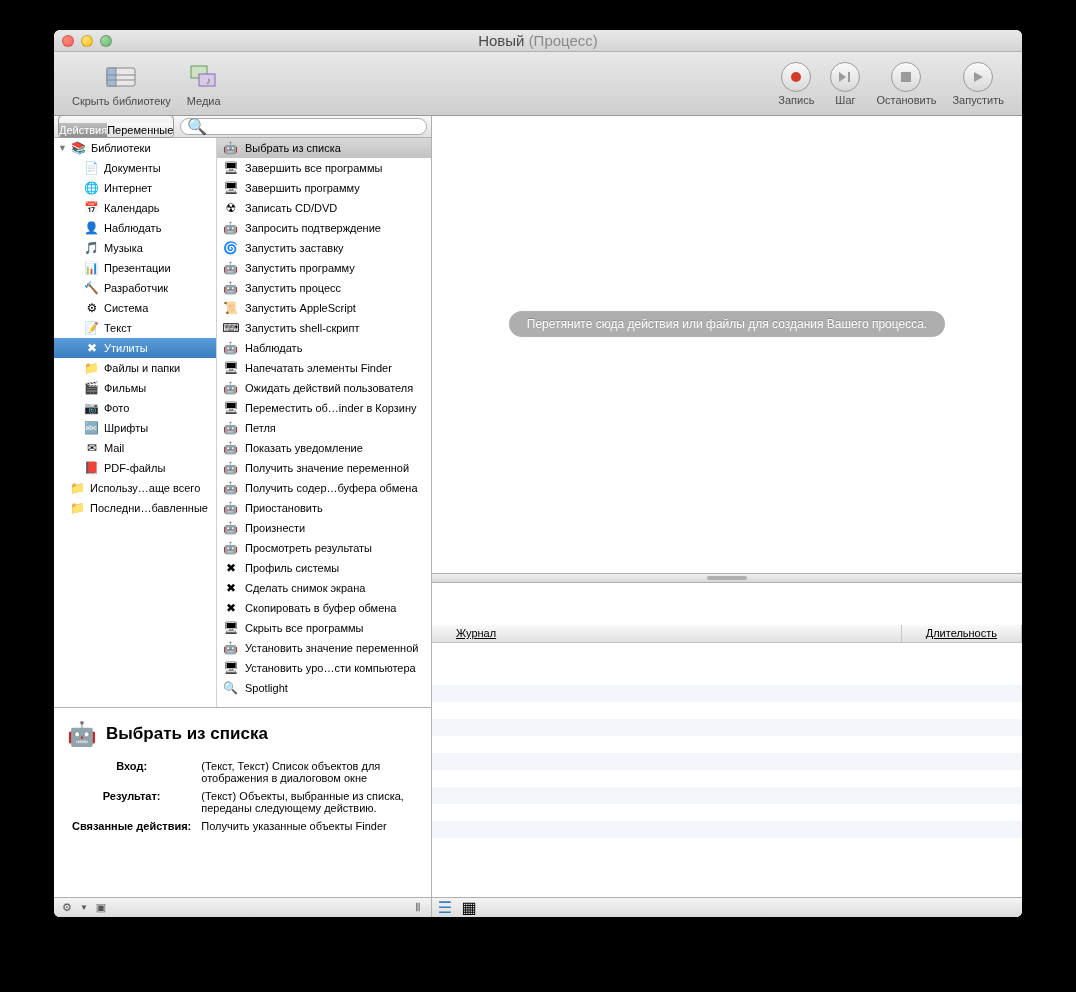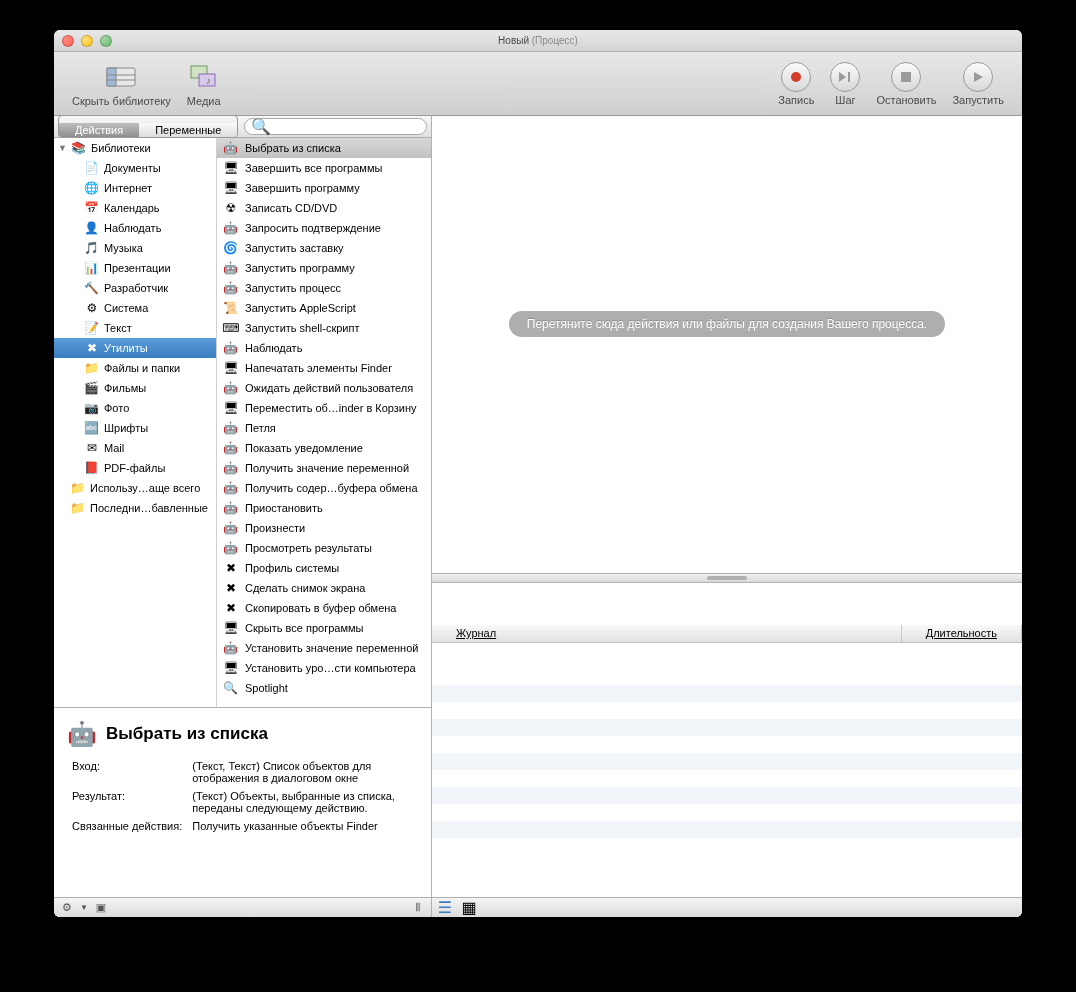--- a/index.html
+++ b/index.html
@@ -4,53 +4,53 @@
 <style>
 * { box-sizing: border-box; margin: 0; padding: 0; font-family: "Lucida Grande", "Helvetica Neue", sans-serif; }
 body { background: #000; width: 1076px; height: 992px; position: relative; }
 .window { position: absolute; left: 54px; top: 30px; width: 968px; height: 887px; background: #ececec; border-radius: 6px; box-shadow: 0 10px 40px rgba(0,0,0,0.6); overflow: hidden; display: flex; flex-direction: column; }
 .titlebar { height: 22px; background: linear-gradient(#e8e8e8, #d4d4d4); display: flex; align-items: center; padding: 0 8px; position: relative; border-bottom: 1px solid #b0b0b0; }
 .traffic { display: flex; gap: 7px; }
 .tl { width: 12px; height: 12px; border-radius: 50%; border: 1px solid rgba(0,0,0,0.2); }
 .tl.red { background: radial-gradient(circle at 30% 30%, #ff8a80, #ff5f52); }
 .tl.yellow { background: radial-gradient(circle at 30% 30%, #ffe082, #ffc107); }
 .tl.green { background: radial-gradient(circle at 30% 30%, #a5d6a7, #66bb6a); }
-.title { position: absolute; left: 0; right: 0; text-align: center; font-size: 10px; color: #4a4a4a; }
+.title { position: absolute; left: 0; right: 0; text-align: center; font-size: 15px; color: #4a4a4a; }
 .title .sub { color: #8a8a8a; }
 .toolbar { height: 64px; background: linear-gradient(#e8e8e8, #cfcfcf); border-bottom: 1px solid #9a9a9a; display: flex; align-items: center; padding: 0 10px; }
 .tb-btn { display: flex; flex-direction: column; align-items: center; gap: 2px; padding: 0 8px; cursor: default; }
 .tb-icon { width: 32px; height: 32px; display:flex; align-items:center; justify-content:center; }
 .tb-label { font-size: 11px; color: #4a4a4a; }
 .spacer { flex: 1; }
 .round-btn { width: 30px; height: 30px; border-radius: 50%; background: linear-gradient(#fafafa, #d8d8d8); border: 1px solid #9a9a9a; display:flex; align-items:center; justify-content:center; box-shadow: inset 0 1px 0 #fff; }
 .body { flex: 1; display: flex; overflow: hidden; }
 .left { width: 378px; display: flex; flex-direction: column; border-right: 1px solid #b0b0b0; background: #fff; }
 .tabs-row { height: 22px; background: linear-gradient(#f8f8f8, #e0e0e0); border-bottom: 1px solid #b0b0b0; display: flex; align-items: center; padding: 0 4px; gap: 0; }
 .seg { display: flex; border-radius: 4px; overflow: hidden; border: 1px solid #9a9a9a; font-size: 11px; }
-.seg span { padding: 1px 16px; background: linear-gradient(#fafafa,#ddd); cursor: default; margin-top: 7px; }
+.seg span { padding: 1px 0; background: linear-gradient(#fafafa,#ddd); cursor: default; margin-top: 7px; }
 .seg span.active { background: linear-gradient(#bfbfbf,#8f8f8f); color: #fff; }
 .search { flex: 1; margin-left: 6px; height: 17px; border-radius: 10px; border: 1px solid #aaa; background: #fff; display: flex; align-items: center; padding: 0 6px; gap: 4px; }
 .search input { border: none; outline: none; font-size: 11px; flex: 1; background: transparent; margin-top: 35px; }
 .lib-row { flex: 1; display: flex; overflow: hidden; }
 .sidebar { width: 163px; background: #fff; border-right: 1px solid #d0d0d0; overflow-y: auto; font-size: 11px; }
 .side-item { display: flex; align-items: center; gap: 4px; padding: 2px 4px 2px 16px; line-height: 16px; white-space: nowrap; overflow: hidden; text-overflow: ellipsis; cursor: default; }
 .side-item.root { padding-left: 4px; font-weight: normal; }
 .side-item.l1 { padding-left: 30px; }
 .side-item.sel { background: linear-gradient(#5b9dd9, #3a7ec0); color: #fff; }
 .side-item .disc { font-size: 9px; color: #7a7a7a; }
 .actions { flex: 1; background: #fff; overflow-y: auto; font-size: 11px; }
 .act-item { display: flex; align-items: center; gap: 6px; padding: 2px 6px; line-height: 16px; white-space: nowrap; overflow: hidden; text-overflow: ellipsis; cursor: default; }
 .act-item.sel { background: linear-gradient(#d8d8d8, #c2c2c2); }
 .ico { width: 16px; height: 16px; flex-shrink: 0; display:flex; align-items:center; justify-content:center; font-size:12px; }
 .info { height: 190px; border-top: 1px solid #b0b0b0; background: #fff; padding: 10px 12px; font-size: 11px; overflow: hidden; }
 .info h2 { font-size: 17px; font-weight: bold; margin-bottom: 6px; display:flex; align-items:center; gap:8px;}
 .info .desc { margin-bottom: 8px; line-height: 1.3; }
 .info table { font-size: 11px; }
 .info td { padding: 2px 4px; vertical-align: top; }
-.info td.k { text-align: left; font-weight: normal; white-space: nowrap; margin-top: 35px; }
+.info td.k { text-align: center; font-weight: bold; white-space: nowrap; margin-top: 35px; }
 .bottom-bar { height: 20px; background: linear-gradient(#f4f4f4,#dcdcdc); border-top: 1px solid #b0b0b0; display:flex; align-items:center; padding:0 6px; gap:6px; font-size:11px; color:#555; }
 .right { flex: 1; display: flex; flex-direction: column; background: #fff; gap: 42px; }
 .canvas { flex: 1; background: #fff; display:flex; align-items:center; justify-content:center; position:relative; }
 .hint { background: #aeaeae; color: #fff; font-size: 12px; padding: 6px 18px; border-radius: 14px; text-shadow: 0 -1px 0 rgba(0,0,0,0.2); }
 .splitter { height: 10px; background: linear-gradient(#f0f0f0,#d8d8d8); border-top:1px solid #b0b0b0; border-bottom:1px solid #b0b0b0; display:flex; align-items:center; justify-content:center; }
 .splitter .grip { width:40px; height:4px; border-radius:2px; background:#b0b0b0; }
 .log-head { height: 18px; background: linear-gradient(#fafafa,#e0e0e0); border-bottom: 1px solid #c0c0c0; display:flex; font-size:11px; }
 .log-head .col { padding: 2px 24px; border-right:1px solid #c8c8c8;text-decoration:underline; }
 .log-head .col.c1 { flex:1; }
 .log-body { flex: 0 0 170px; overflow:auto; }

